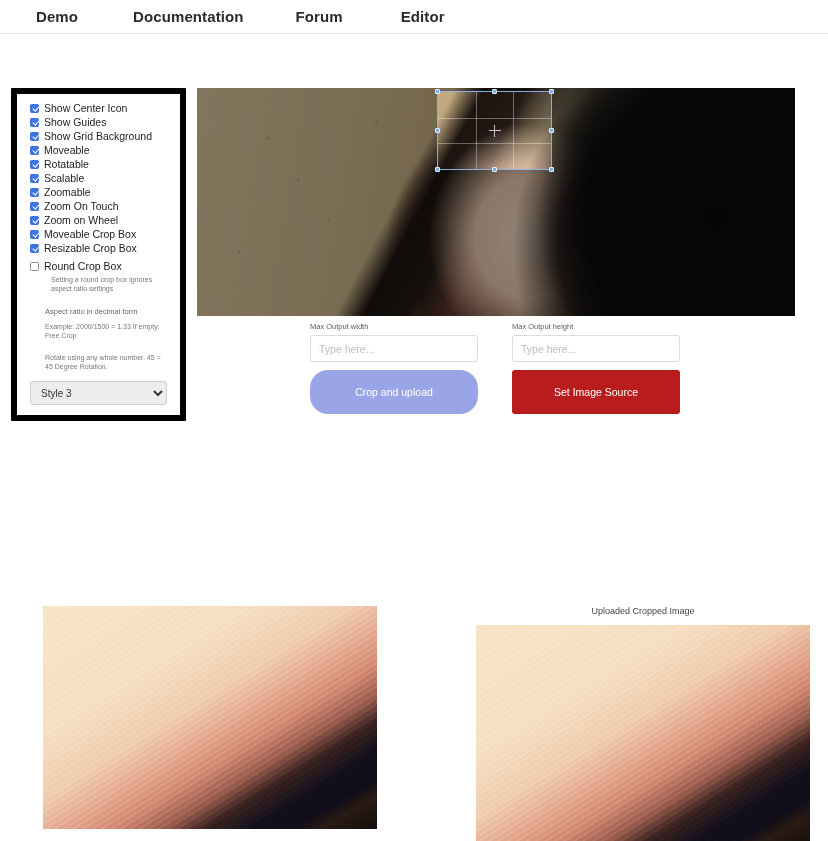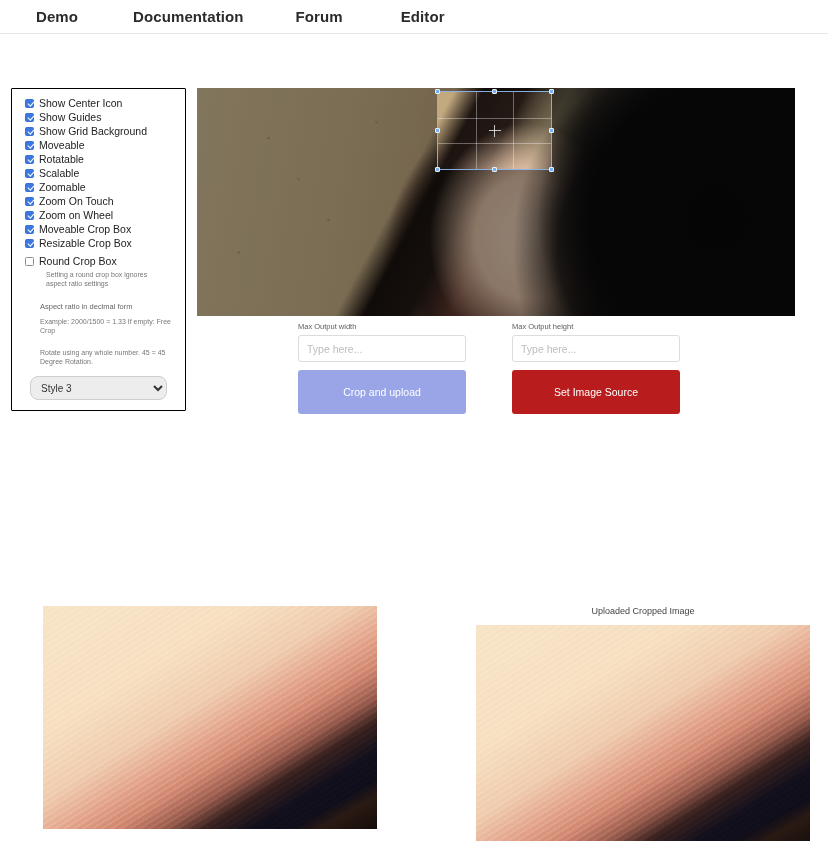--- a/index.html
+++ b/index.html
@@ -39,21 +39,21 @@
   .workspace {
     position: relative;
     padding: 18px 0 0 0;
   }
 
   
   .options-panel {
     position: absolute;
     left: 11px; top: 54px;
     width: 175px;
-    border: 1px solid #000000;
+    border: 6px solid #000000;
     background: #fff;
     padding: 7px 0 10px 0;
     border-radius: 1px;
   }
   .check-row {
     display: flex;
     align-items: center;
     padding: 0 0 0 13px;
     height: 14px;
     margin-bottom: 0px;
@@ -130,21 +130,21 @@
     font-size: 10.5px;
     font-family: "Liberation Sans", sans-serif;
     cursor: pointer;
   }
   .style-select {
     display: block;
     margin: 10px auto 0 auto;
     width: 137px;
     height: 24px;
     border: 1px solid #cfcfcf;
-    border-radius: 8px;
+    border-radius: 3px;
     background: #ededed;
     font-size: 10px;
     color: #333;
     font-family: "Liberation Sans", sans-serif;
     padding: 0 6px;
   }
 
   
   .stage {
     position: absolute;
@@ -223,21 +223,21 @@
   .h-n  { left: 50%;   top: -3px; margin-left: -3px; }
   .h-ne { right: -3px; top: -3px; }
   .h-w  { left: -3px;  top: 50%;  margin-top: -3px; }
   .h-e  { right: -3px; top: 50%;  margin-top: -3px; }
   .h-sw { left: -3px;  bottom: -3px; }
   .h-s  { left: 50%;   bottom: -3px; margin-left: -3px; }
   .h-se { right: -3px; bottom: -3px; }
 
   
   .out-col { position: absolute; }
-  .out-col.left  { left: 298px; top: 288px; width: 168px; }
+  .out-col.left  { left: 310px; top: 288px; width: 168px; }
   .out-col.right { left: 512px; top: 288px; width: 168px; }
   .out-label {
     font-size: 7.5px;
     color: #5c5c5c;
     margin-bottom: 4px;
   }
   .out-input {
     width: 168px;
     height: 27px;
     border: 1px solid #dcdcdc;
@@ -253,21 +253,21 @@
     margin-top: 8px;
     width: 168px;
     height: 44px;
     border: none;
     border-radius: 3px;
     color: #fff;
     font-size: 10.5px;
     cursor: pointer;
     font-family: "Liberation Sans", sans-serif;
   }
-  .btn-crop   { background: #9aa5e8; }
+  .btn-crop   { background: #9aa5e8; border-radius: 18px; }
   .btn-source { background: #b91c1c; }
 
   
   .results {
     position: absolute;
     left: 0; top: 572px;
     width: 828px;
   }
   .result-card { position: absolute; }
   .result-card.left  { left: 43px;  width: 334px; }

